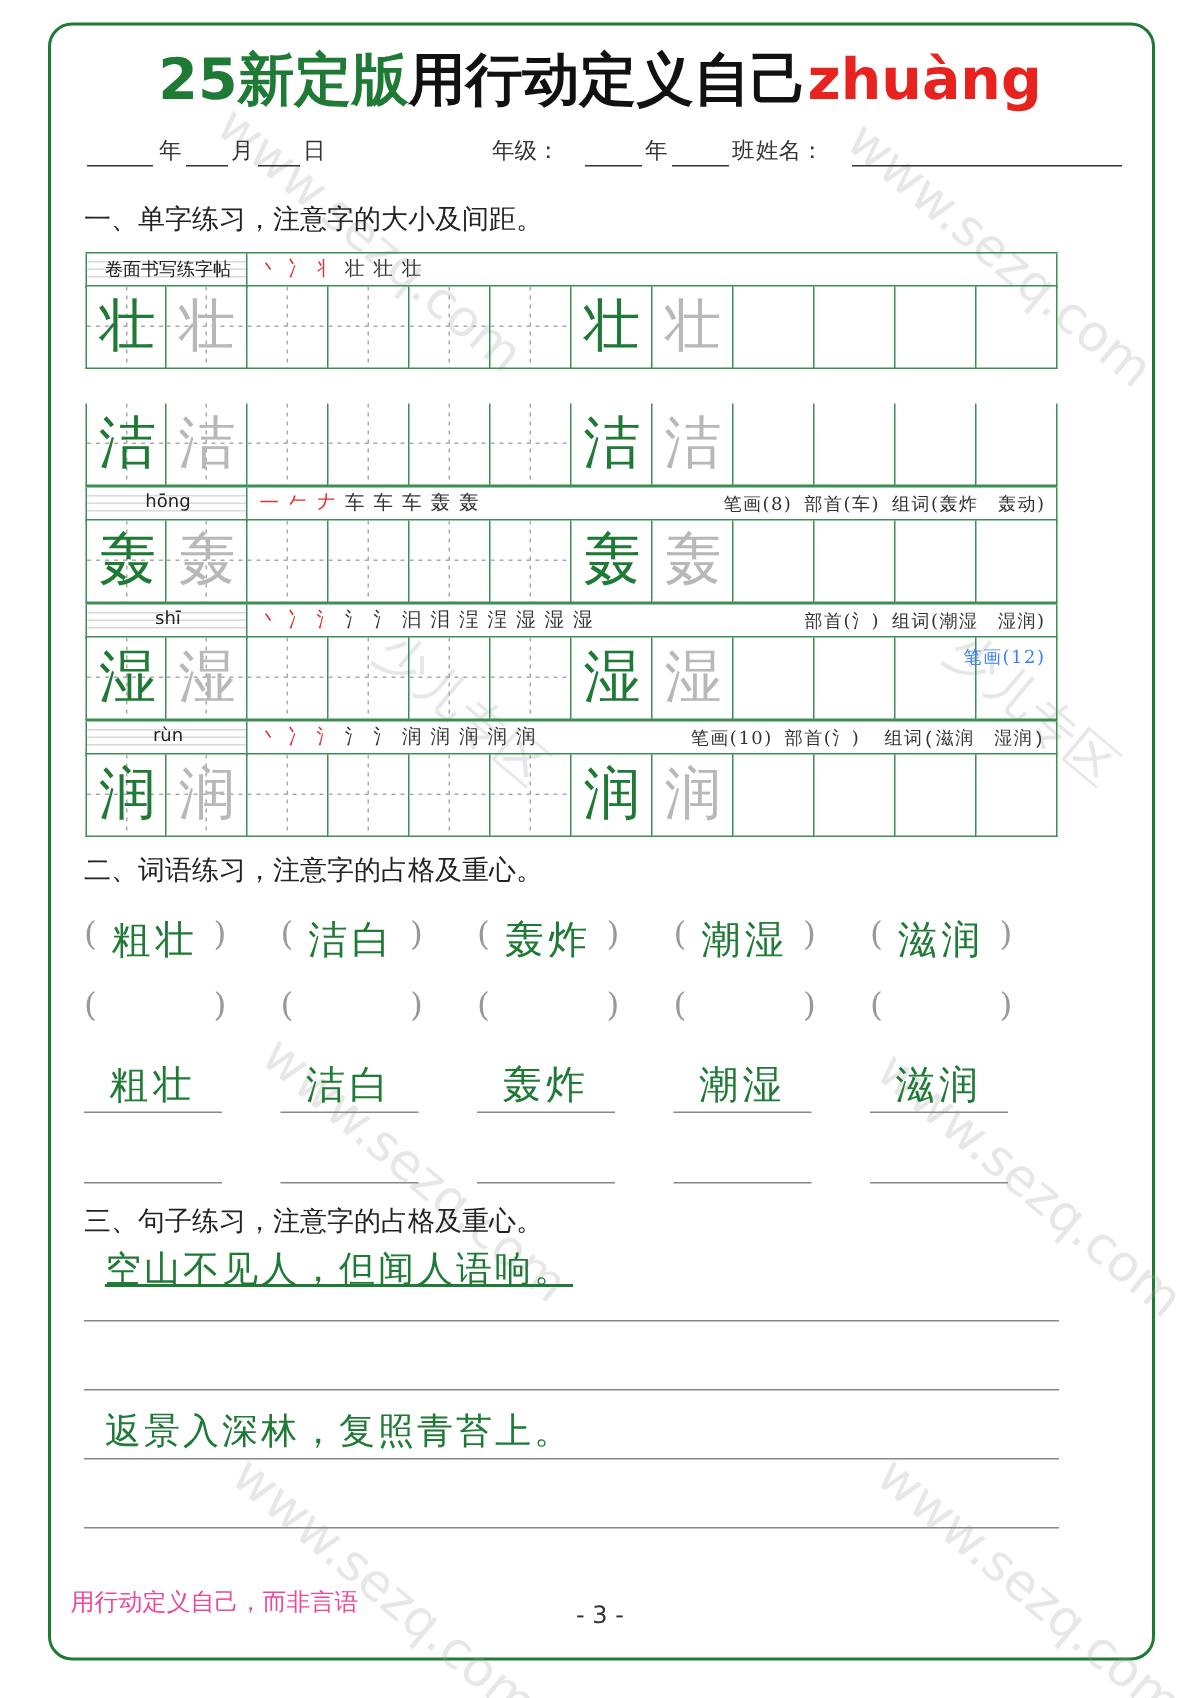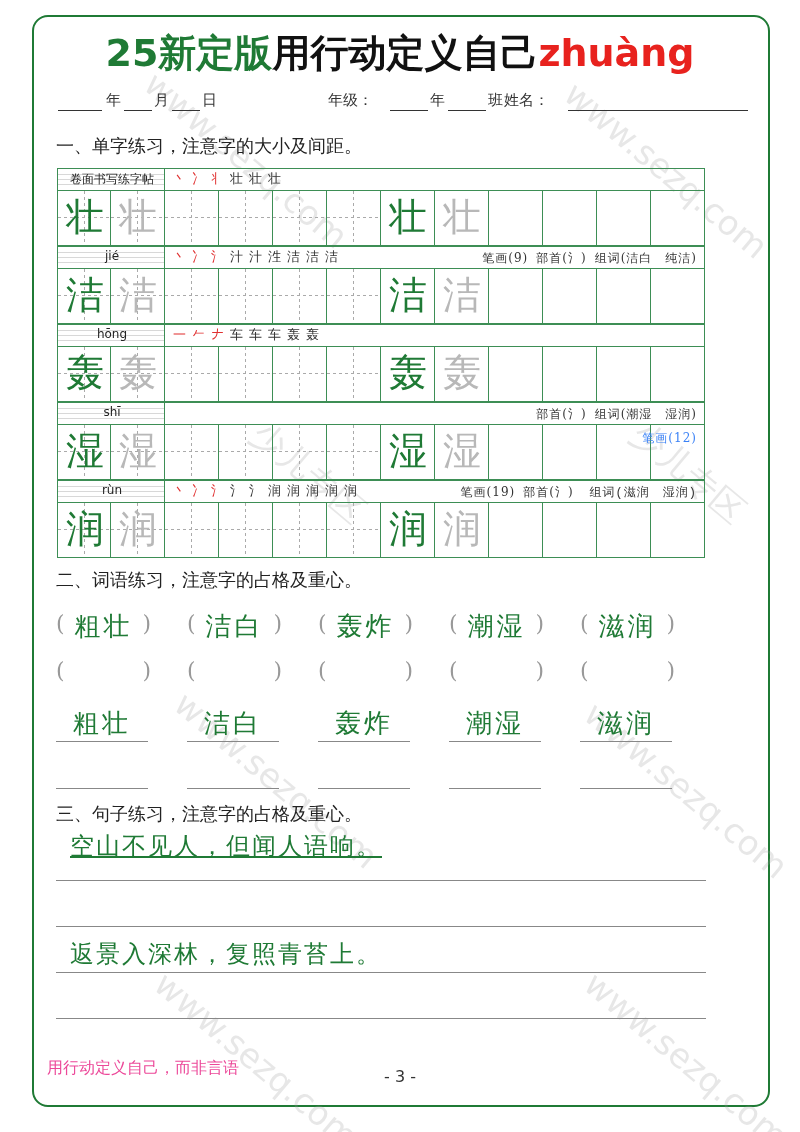--- a/index.html
+++ b/index.html
@@ -129,28 +129,20 @@
         <div class="cell" style="left: 378px;">
           <div class="ch trace">壮</div>
         </div>
         <div class="cell" style="left: 432px;"></div>
         <div class="cell" style="left: 486px;"></div>
         <div class="cell" style="left: 540px;"></div>
         <div class="cell" style="left: 594px;"></div>
       </div>
     </div>
     <div class="grid-row">
-      <div class="header-row">
-        <div class="pinyin-cell">
-          <div class="pinyin-text">jié</div>
-        </div>
-        <div class="strokes"><span class="r">丶</span><span class="r">冫</span><span class="r">氵</span><span class="">汁</span><span class="">汁</span><span class="">泩</span><span class="">洁</span><span class="">洁</span><span class="">洁</span></div>
-        <div class="meta"><span style="margin-left: 0px;">笔画(9)</span><span style="margin-left: 8px;">部首(氵)</span><span style="margin-left: 8px;">组词(洁白　纯洁)</span></div>
-        <div class="right-border"></div>
-      </div>
       <div class="cells">
         <div class="cell first guide" style="left: 0px;">
           <div class="ch model">洁</div>
         </div>
         <div class="cell guide" style="left: 54px;">
           <div class="ch trace">洁</div>
         </div>
         <div class="cell guide" style="left: 108px;"></div>
         <div class="cell guide" style="left: 162px;"></div>
         <div class="cell guide" style="left: 216px;"></div>
@@ -166,20 +158,21 @@
         <div class="cell" style="left: 540px;"></div>
         <div class="cell" style="left: 594px;"></div>
       </div>
     </div>
     <div class="grid-row">
       <div class="header-row">
         <div class="pinyin-cell">
           <div class="pinyin-text">hōng</div>
         </div>
         <div class="strokes"><span class="r">一</span><span class="r">𠂉</span><span class="r">𠂇</span><span class="">车</span><span class="">车</span><span class="">车</span><span class="">轰</span><span class="">轰</span></div>
+        <div class="meta"><span style="margin-left: 0px;">笔画(8)</span><span style="margin-left: 8px;">部首(车)</span><span style="margin-left: 8px;">组词(轰炸　轰动)</span></div>
         <div class="right-border"></div>
       </div>
       <div class="cells">
         <div class="cell first guide" style="left: 0px;">
           <div class="ch model">轰</div>
         </div>
         <div class="cell guide" style="left: 54px;">
           <div class="ch trace">轰</div>
         </div>
         <div class="cell guide" style="left: 108px;"></div>
@@ -196,20 +189,21 @@
         <div class="cell" style="left: 486px;"></div>
         <div class="cell" style="left: 540px;"></div>
         <div class="cell" style="left: 594px;"></div>
       </div>
     </div>
     <div class="grid-row">
       <div class="header-row">
         <div class="pinyin-cell">
           <div class="pinyin-text">shī</div>
         </div>
+        <div class="strokes"><span class="r">丶</span><span class="r">冫</span><span class="r">氵</span><span class="">氵</span><span class="">氵</span><span class="">汩</span><span class="">泪</span><span class="">浧</span><span class="">浧</span><span class="">湿</span><span class="">湿</span><span class="">湿</span></div>
         <div class="meta"><span style="margin-left: 0px;">部首(氵)</span><span style="margin-left: 8px;">组词(潮湿　湿润)</span></div>
         <div class="right-border"></div>
       </div>
       <div class="cells">
         <div class="cell first guide" style="left: 0px;">
           <div class="ch model">湿</div>
         </div>
         <div class="cell guide" style="left: 54px;">
           <div class="ch trace">湿</div>
         </div>
@@ -229,21 +223,21 @@
         <div class="cell" style="left: 594px;"></div>
       </div>
       <div class="meta-ex">笔画(12)</div>
     </div>
     <div class="grid-row">
       <div class="header-row">
         <div class="pinyin-cell">
           <div class="pinyin-text">rùn</div>
         </div>
         <div class="strokes"><span class="r">丶</span><span class="r">冫</span><span class="r">氵</span><span class="">氵</span><span class="">氵</span><span class="">润</span><span class="">润</span><span class="">润</span><span class="">润</span><span class="">润</span></div>
-        <div class="meta"><span style="margin-left: 0px;">笔画(19)</span><span style="margin-left: 8px;">部首(氵)</span><span style="margin-left: 16px; font-family: Liberation Mono, monospace;">组词(滋润　湿润)</span></div>
+        <div class="meta"><span style="margin-left: 0px;">笔画(10)</span><span style="margin-left: 8px;">部首(氵)</span><span style="margin-left: 16px; font-family: Liberation Mono, monospace;">组词(滋润　湿润)</span></div>
         <div class="right-border"></div>
       </div>
       <div class="cells">
         <div class="cell first guide" style="left: 0px;">
           <div class="ch model">润</div>
         </div>
         <div class="cell guide" style="left: 54px;">
           <div class="ch trace">润</div>
         </div>
         <div class="cell guide" style="left: 108px;"></div>

